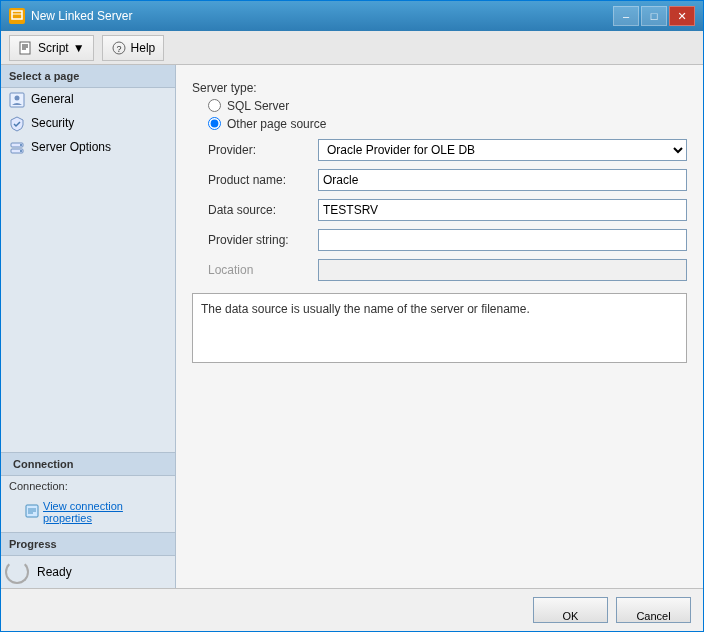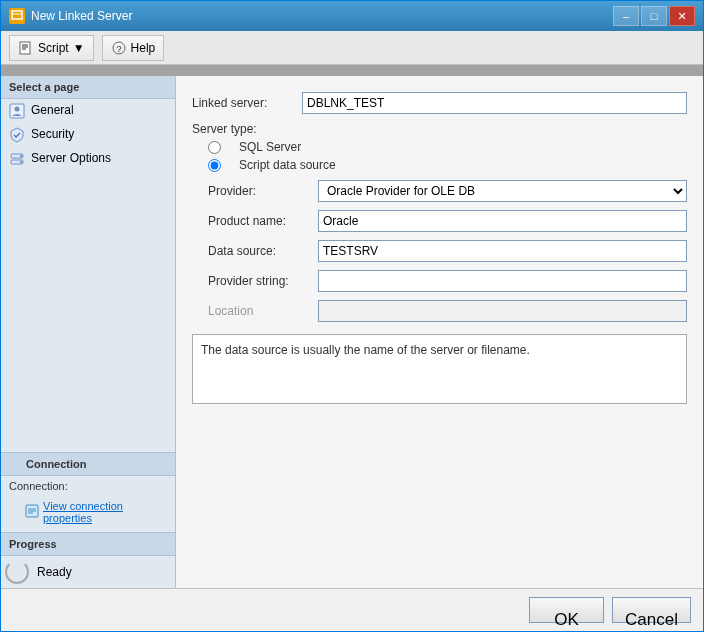--- a/index.html
+++ b/index.html
@@ -11,21 +11,21 @@
       height: 632px;
       overflow: hidden;
     }
 
     .window {
       width: 704px;
       height: 632px;
       border: 1px solid #0078d7;
       display: flex;
       flex-direction: column;
-      background: #a3a3a3;
+      background: #7f1d1d;
     }
 
     .title-bar {
       background: linear-gradient(to bottom, #4a9fd4, #2e7db5);
       height: 30px;
       display: flex;
       align-items: center;
       justify-content: space-between;
       padding: 0 8px;
       color: white;
@@ -104,21 +104,20 @@
       height: 16px;
       display: flex;
       align-items: center;
       justify-content: center;
     }
 
     .main-content {
       display: flex;
       flex: 1;
       overflow: hidden;
-      margin-top: 11px;
     }
 
     .sidebar {
       width: 175px;
       background: #e0e8f0;
       border-right: 1px solid #b0c0d0;
       display: flex;
       flex-direction: column;
       flex-shrink: 0;
     }
@@ -141,21 +140,21 @@
     }
 
     .sidebar-item-icon {
       width: 16px;
       height: 16px;
       flex-shrink: 0;
     }
 
     .connection-section {
       background: #c8d8e8;
-      padding: 5px 25px;
+      padding: 5px 12px;
       font-weight: bold;
       font-size: 11px;
       color: #333;
       border-top: 1px solid #b0c0d0;
       border-bottom: 1px solid #b0c0d0;
       margin-top: 8px;
     }
 
     .connection-info {
       padding: 4px 8px;
@@ -249,22 +248,22 @@
       background: white;
       outline: none;
     }
 
     .server-type-section {
       margin-bottom: 8px;
     }
 
     .radio-row {
       display: flex;
-      align-items: flex-end;
-      gap: 18px;
+      align-items: flex-start;
+      gap: 6px;
       margin-left: 16px;
       margin-bottom: 4px;
     }
 
     .radio-row input[type="radio"] {
       margin: 0;
     }
 
     .radio-label {
       font-size: 12px;
@@ -296,21 +295,21 @@
       flex-shrink: 0;
     }
 
     .btn {
       min-width: 75px;
       height: 26px;
       padding: 12px 12px;
       border: 1px solid #7f9db9;
       background: linear-gradient(to bottom, #f8f8f8, #e0e0e0);
       cursor: pointer;
-      font-size: 17px;
+      font-size: 11px;
     }
   </style>
 </head>
 <body>
 
 <div class="window">
 
   <div class="title-bar">
     <div class="title-bar-left">
       <div class="title-bar-icon">
@@ -410,34 +409,30 @@
 
       <div class="progress-section">Progress</div>
       <div class="progress-content">
         <div class="progress-spinner"></div>
         <span>Ready</span>
       </div>
     </div>
 
     <div class="form-area">
 
-      <div class="form-row">
-        <span class="form-label">Linked server:</span>
-        <input class="form-input" type="text" value="DBLNK_TEST" style="">
-      </div>
 
       <div class="server-type-section">
         <div class="form-label" style="margin-bottom:4px;">Server type:</div>
         <div class="radio-row">
           <input type="radio" name="server_type" id="sql_server" style="">
           <label for="sql_server" class="radio-label">SQL Server</label>
         </div>
         <div class="radio-row">
           <input type="radio" name="server_type" id="other_data_source" checked="" style="">
-          <label for="other_data_source" class="radio-label">Script data source</label>
+          <label for="other_data_source" class="radio-label">Other page source</label>
         </div>
       </div>
 
       <div class="provider-section">
         <div class="form-row">
           <span class="form-label">Provider:</span>
           <select class="form-select">
             <option>Oracle Provider for OLE DB</option>
             <option>Microsoft OLE DB Provider for SQL Server</option>
             <option>Microsoft OLE DB Provider for ODBC Drivers</option>

